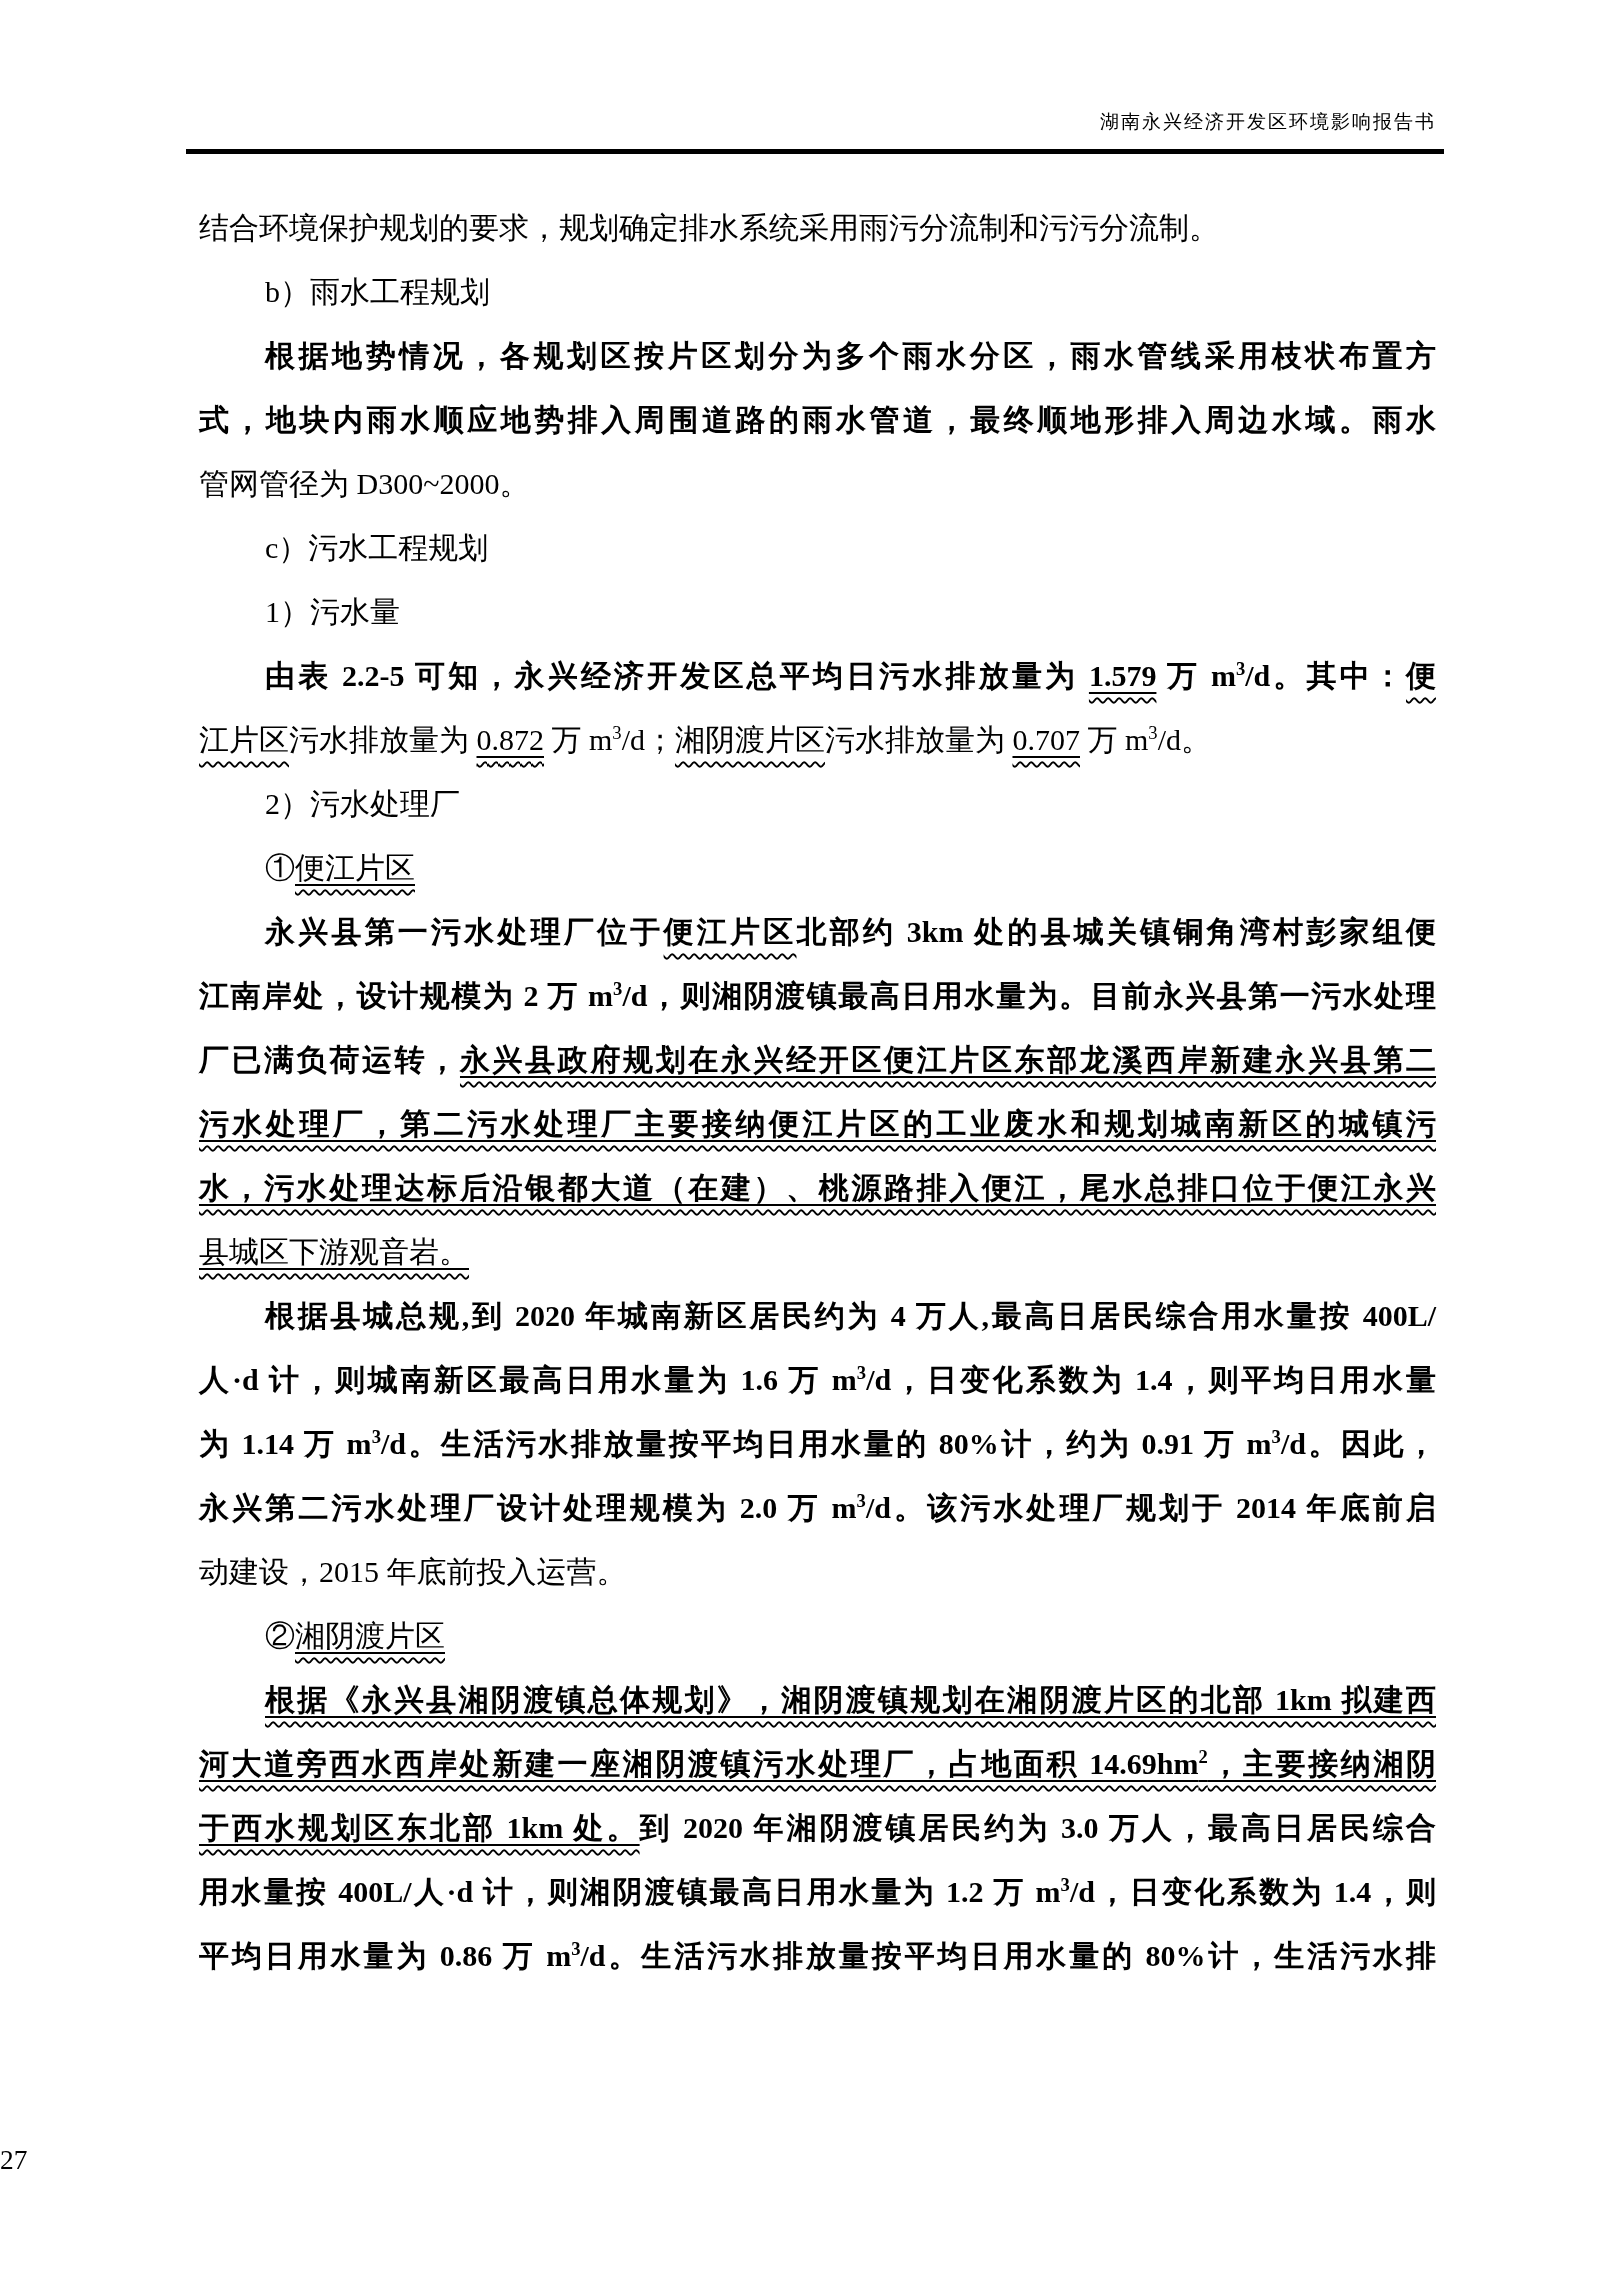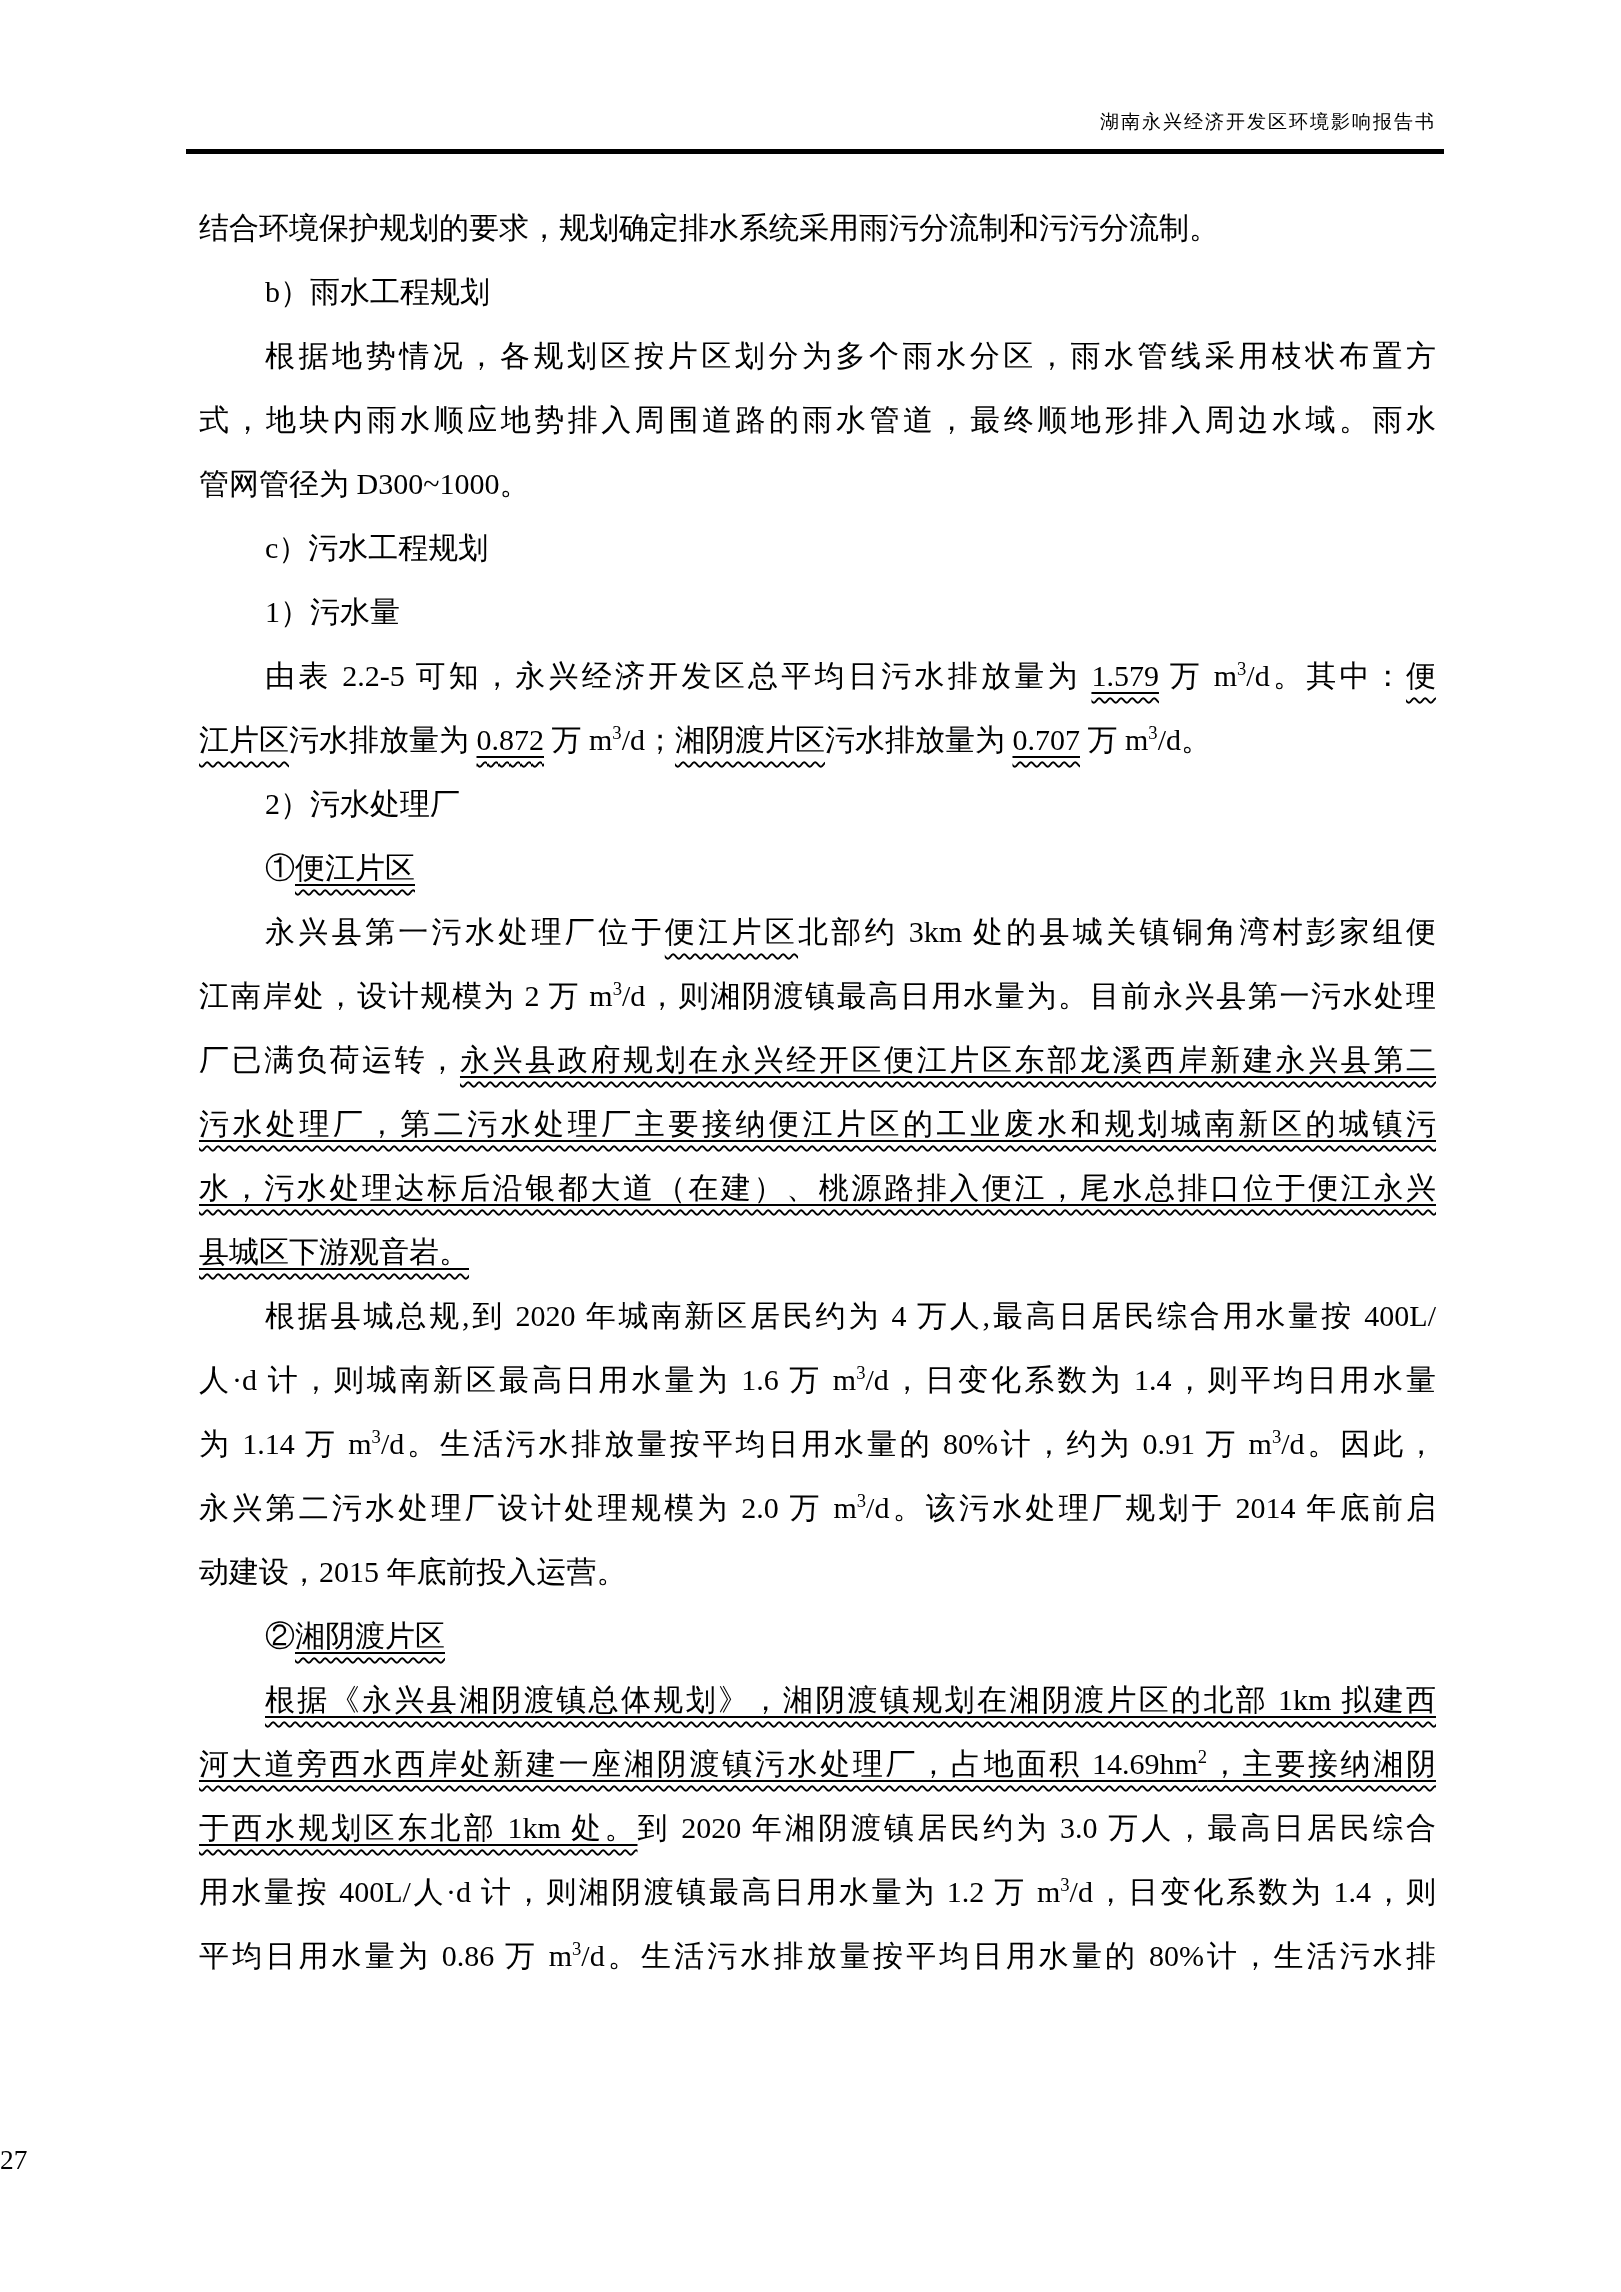--- a/index.html
+++ b/index.html
@@ -25,21 +25,21 @@
   
   .doc-body {
     position:absolute; top:196px; left:199px; width:1237px;
     font-size:30px;
   }
   .line {
     height:64px; line-height:64px;
     white-space:nowrap;
   }
   .line.ind { text-indent:66px; }
-  .line.j { text-align:justify; text-align-last:justify; white-space:normal; }
+  .line.j { text-align:justify; text-align-last:justify; white-space:normal;font-weight:bold; }
 
   
   .du {
     text-decoration:underline solid #000 2px;
     text-underline-offset:5.9px;
     text-decoration-skip-ink:none;
   }
   
   .dw {
     text-decoration:underline wavy #000 1.5px;
@@ -59,21 +59,21 @@
 
 <div class="page">
   <div class="header-title">湖南永兴经济开发区环境影响报告书</div>
   <div class="header-rule"></div>
 
   <div class="doc-body">
       <div class="line"><span>结合环境保护规划的要求，规划确定排水系统采用雨污分流制和污污分流制。</span></div>
       <div class="line ind"><span>b）雨水工程规划</span></div>
       <div class="line ind j"><span>根据地势情况，各规划区按片区划分为多个雨水分区，雨水管线采用枝状布置方</span></div>
       <div class="line j"><span>式，地块内雨水顺应地势排入周围道路的雨水管道，最终顺地形排入周边水域。雨水</span></div>
-      <div class="line"><span>管网管径为 D300~1000。</span></div>
+      <div class="line"><span>管网管径为 D300~2000。</span></div>
       <div class="line ind"><span>c）污水工程规划</span></div>
       <div class="line ind"><span>1）污水量</span></div>
       <div class="line ind j"><span>由表 2.2-5 可知，永兴经济开发区总平均日污水排放量为 </span><span class="dw"><span class="du">1.579</span></span><span> 万 m</span><span><sup>3</sup></span><span>/d。其中：</span><span class="dw">便</span></div>
       <div class="line"><span class="dw">江片区</span><span>污水排放量为 </span><span class="dw"><span class="du">0.872</span></span><span> 万 m</span><span><sup>3</sup></span><span>/d；</span><span class="dw">湘阴渡片区</span><span>污水排放量为 </span><span class="dw"><span class="du">0.707</span></span><span> 万 m</span><span><sup>3</sup></span><span>/d。</span></div>
       <div class="line ind"><span>2）污水处理厂</span></div>
       <div class="line ind"><span>①</span><span class="dw"><span class="du">便江片区</span></span></div>
       <div class="line ind j"><span>永兴县第一污水处理厂位于</span><span class="dw">便江片区</span><span>北部约 3km 处的县城关镇铜角湾村彭家组便</span></div>
       <div class="line j"><span>江南岸处，设计规模为 2 万 m</span><span><sup>3</sup></span><span>/d，则湘阴渡镇最高日用水量为。目前永兴县第一污水处理</span></div>
       <div class="line j"><span>厂已满负荷运转，</span><span class="dw"><span class="du">永兴县政府规划在永兴经开区便江片区东部龙溪西岸新建永兴县第二</span></span></div>
       <div class="line j"><span class="dw"><span class="du">污水处理厂，第二污水处理厂主要接纳便江片区的工业废水和规划城南新区的城镇污</span></span></div>

